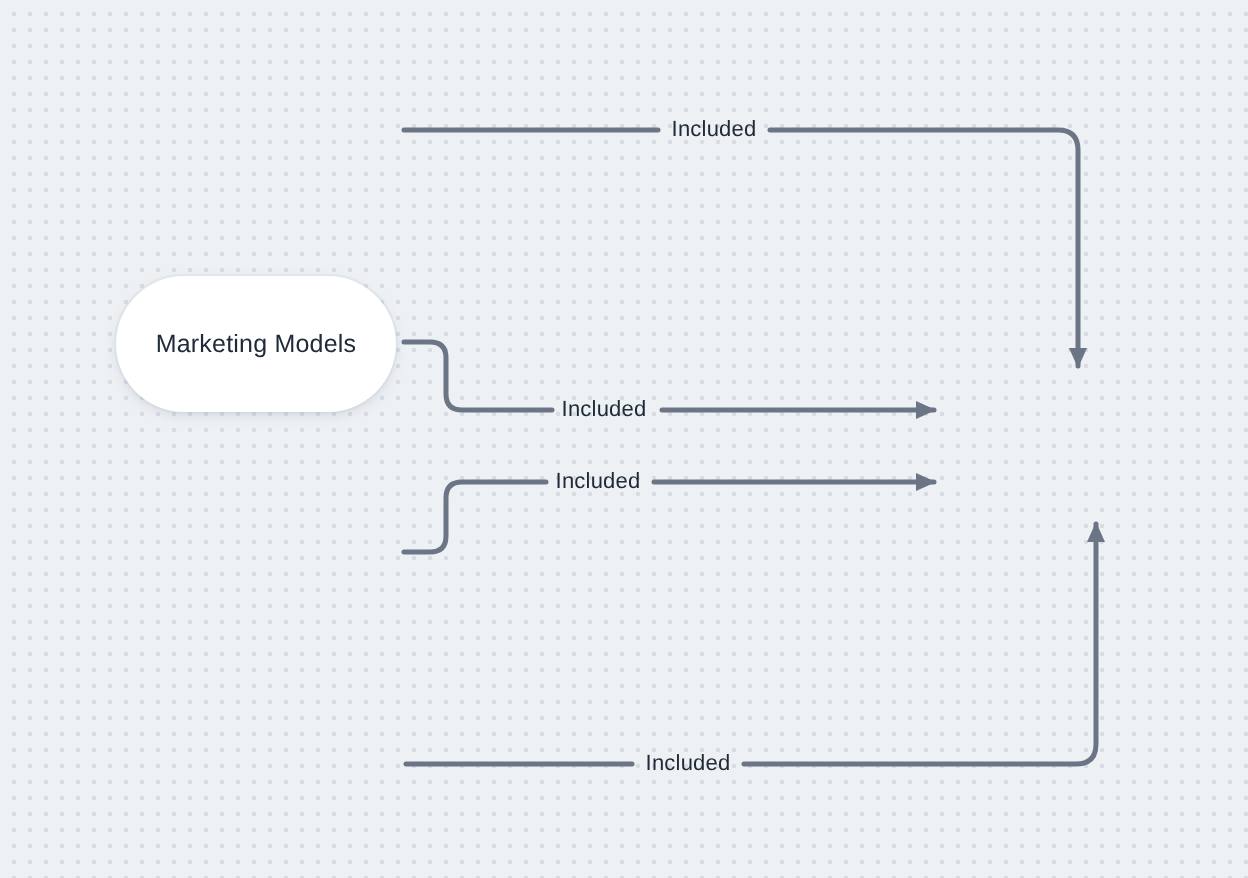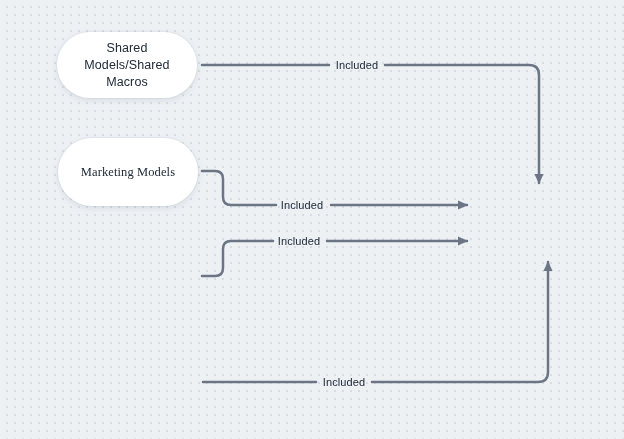--- a/index.html
+++ b/index.html
@@ -74,25 +74,22 @@
     <path class="wire" d="M 202 171 H 215 Q 223 171 223 179 V 197 Q 223 205 231 205 H 276"></path>
     <path class="wire" d="M 331 205 H 467" marker-end="url(#arrowhead)"></path>
 
     <path class="wire" d="M 202 276 H 215 Q 223 276 223 268 V 249 Q 223 241 231 241 H 273"></path>
     <path class="wire" d="M 327 241 H 467" marker-end="url(#arrowhead)"></path>
 
     <path class="wire" d="M 203 382 H 316"></path>
     <path class="wire" d="M 372 382 H 538 Q 548 382 548 372 V 262" marker-end="url(#arrowhead)"></path>
   </svg>
 
-  <div class="node node-wide-wrap" style="left:57px; top:32px; width:140px; height:66px;">
-    <span class="node-label">Shared Models/Shared Macros</span>
-  </div>
 
-  <div class="node" style="left:58px; top:138px; width:140px; height:68px;font-family:Liberation Serif, serif;">
+  <div class="node" style="left:58px; top:138px; width:140px; height:68px;">
     <span class="node-label">Marketing Models</span>
   </div>
 
 
 
 
   <div class="edge-label" style="left:357px; top:65px;">Included</div>
   <div class="edge-label" style="left:302px; top:205px;">Included</div>
   <div class="edge-label" style="left:299px; top:241px;">Included</div>
   <div class="edge-label" style="left:344px; top:382px;">Included</div>

